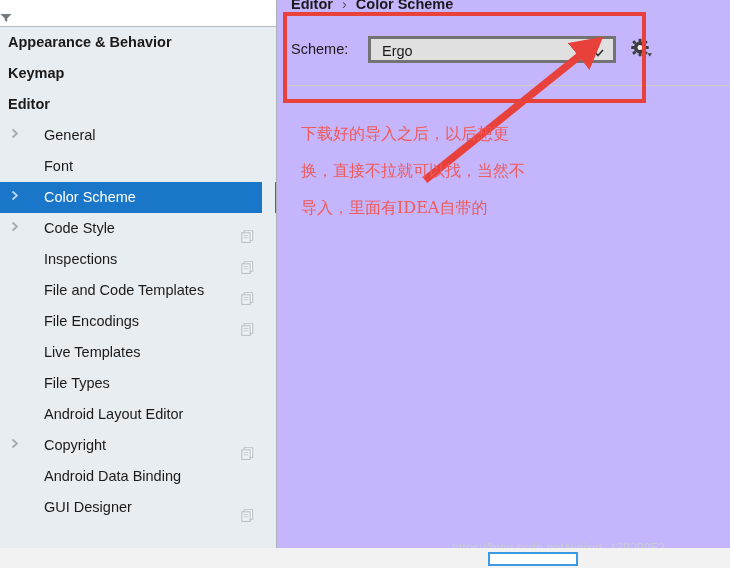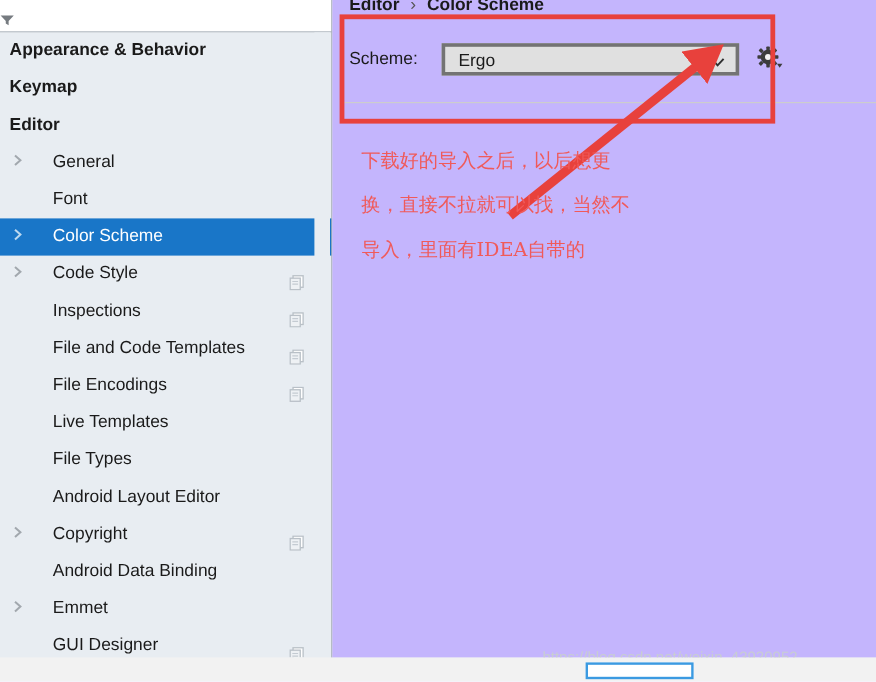--- a/index.html
+++ b/index.html
@@ -314,26 +314,20 @@
           <span class="lbl">Copyright</span>
           <span class="badge"><svg width="13" height="13" viewBox="0 0 13 13">
               <rect x="3.2" y="0.8" width="8.4" height="9.6" fill="#ffffff" stroke="#b9c0c7" stroke-width="1.1"></rect>
               <rect x="0.8" y="2.8" width="8.4" height="9.6" fill="#eef1f4" stroke="#b9c0c7" stroke-width="1.1"></rect>
               <line x1="2.6" y1="5.6" x2="7.4" y2="5.6" stroke="#c4cbd2" stroke-width="1"></line>
               <line x1="2.6" y1="7.8" x2="7.4" y2="7.8" stroke="#c4cbd2" stroke-width="1"></line>
             </svg></span>
         </div>
         <div class="tree-row lvl1">
           <span class="lbl">Android Data Binding</span>
-        </div>
-        <div class="tree-row lvl1">
-          <span class="chev"><svg width="8" height="11" viewBox="0 0 8 11">
-              <polyline points="1.5,1.5 6,5.5 1.5,9.5" fill="none" stroke="currentColor" stroke-width="1.7"></polyline>
-            </svg></span>
-          <span class="lbl">Emmet</span>
         </div>
         <div class="tree-row lvl1">
           <span class="lbl">GUI Designer</span>
           <span class="badge"><svg width="13" height="13" viewBox="0 0 13 13">
               <rect x="3.2" y="0.8" width="8.4" height="9.6" fill="#ffffff" stroke="#b9c0c7" stroke-width="1.1"></rect>
               <rect x="0.8" y="2.8" width="8.4" height="9.6" fill="#eef1f4" stroke="#b9c0c7" stroke-width="1.1"></rect>
               <line x1="2.6" y1="5.6" x2="7.4" y2="5.6" stroke="#c4cbd2" stroke-width="1"></line>
               <line x1="2.6" y1="7.8" x2="7.4" y2="7.8" stroke="#c4cbd2" stroke-width="1"></line>
             </svg></span>
         </div>

